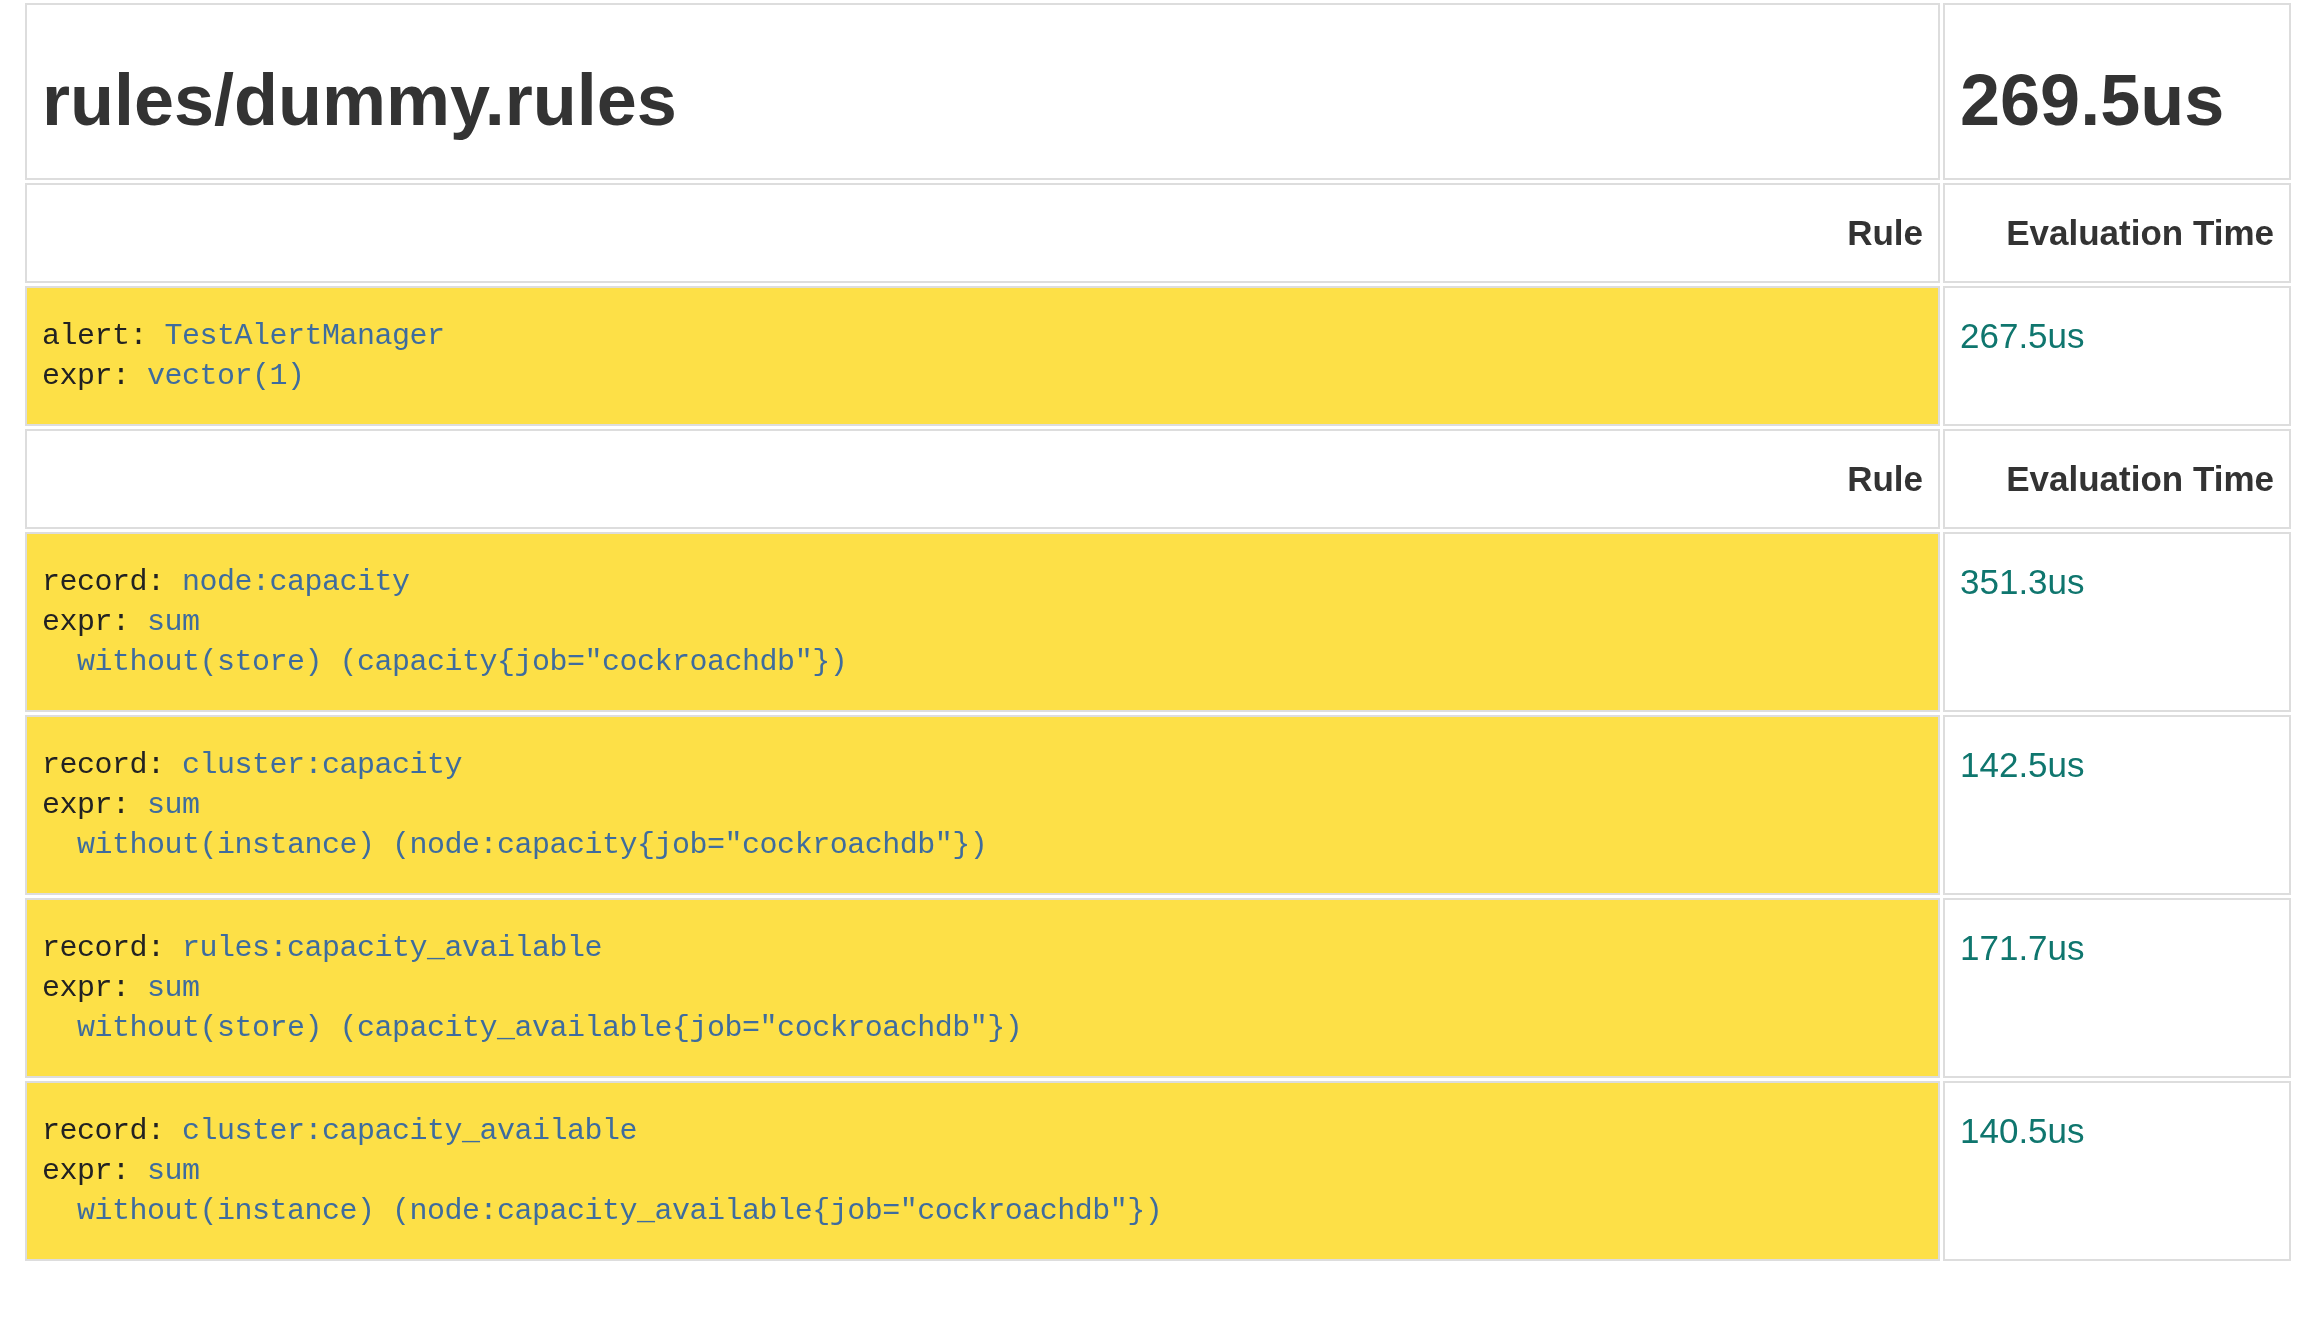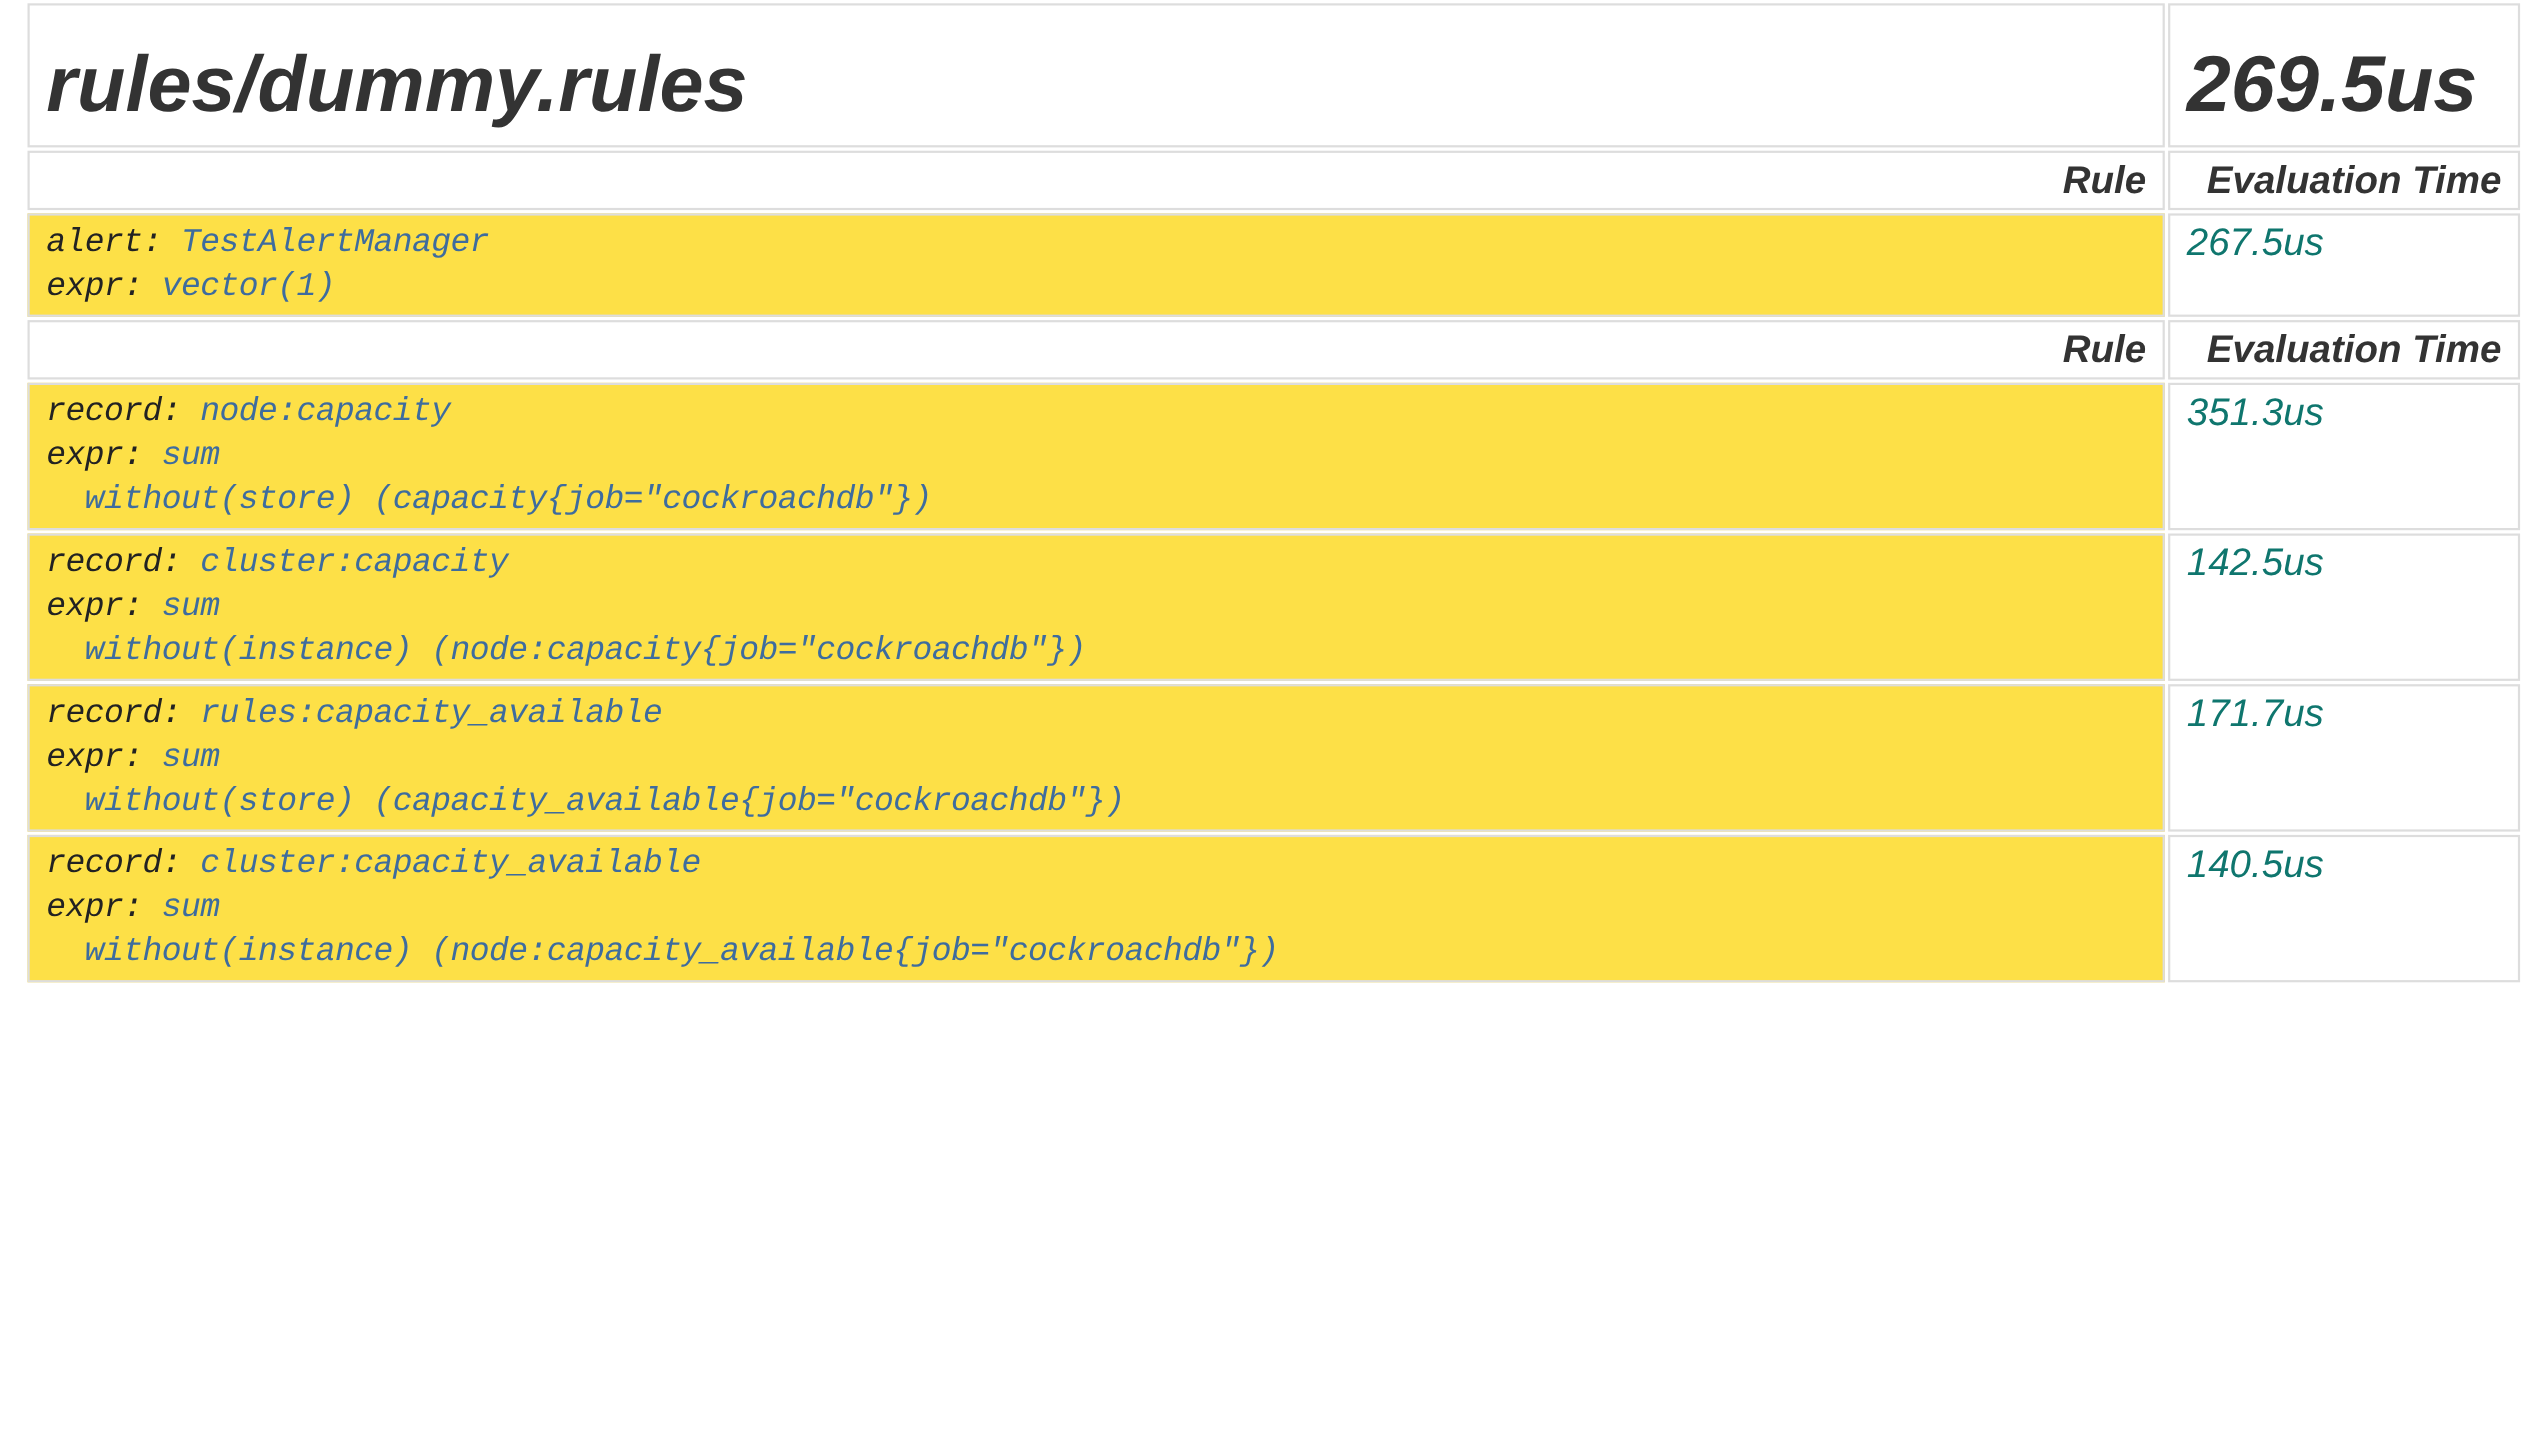--- a/index.html
+++ b/index.html
@@ -27,27 +27,26 @@
 
   table.rules-table {
     width: 100%;
     border-collapse: separate;
     border-spacing: 3px;
     table-layout: fixed;
   }
   table.rules-table td {
     border: 2px solid #dddddd;
     vertical-align: top;
-    padding: 5px 15px;
+    padding: 28px 15px;
     line-height: 40px;
     font-size: 35px;
     overflow: hidden;
-    font-style: italic;
   }
-  td.eval-col { width: 320px; }
+  td.eval-col { width: 348px; }
 
   td h2 {
     font-size: 72px;
     font-weight: bold;
     line-height: 1.1;
     margin: 28px 0 10px 0;
     color: #333333;
     white-space: nowrap;
   }
 

